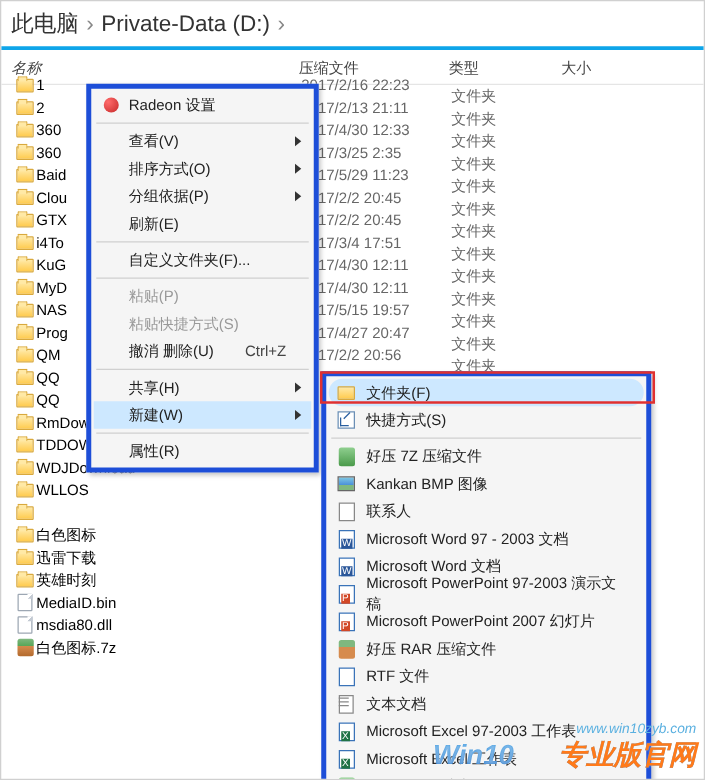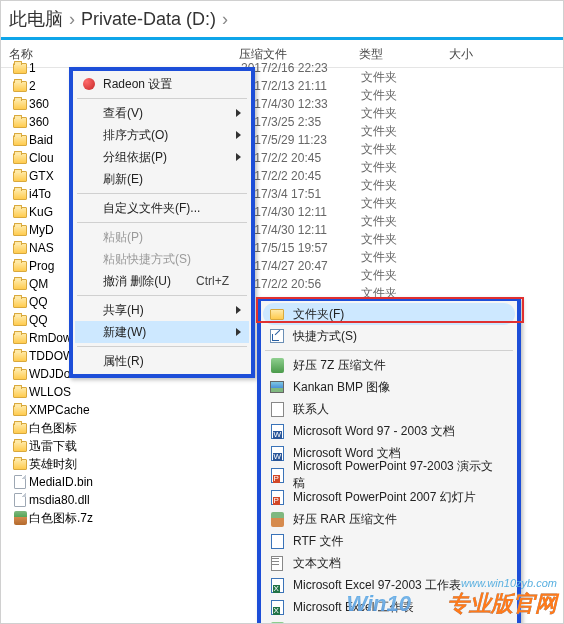--- a/index.html
+++ b/index.html
@@ -22,21 +22,21 @@
     font-size: 18px;
   }
   .breadcrumb span { color: #333; }
   .breadcrumb .sep { margin: 0 6px; color: #888; }
   .columns {
     display: flex;
     padding: 6px 8px 4px 8px;
     border-bottom: 1px solid #e5e5e5;
   }
   .columns div { color: #444; font-size: 12px; }
-  .col-name { width: 230px; }
+  .col-name { width: 230px; font-style: italic; }
   .col-date { width: 120px; }
   .col-type { width: 90px; }
   .col-size { flex: 1; }
   .file-list {
     position: absolute;
     top: 58px; left: 0; right: 0; bottom: 0;
     padding-left: 10px;
   }
   .row {
     display: flex;
@@ -347,21 +347,20 @@
         <div class="folder-icon"></div>
       </div>
       <div class="name-cell">WLLOS</div>
       <div class="date-cell"></div>
       <div class="type-cell"></div>
     </div>
     <div class="row">
       <div class="icon-cell">
         <div class="folder-icon"></div>
       </div>
-      <div class="name-cell">XMPCache</div>
       <div class="date-cell"></div>
       <div class="type-cell"></div>
     </div>
     <div class="row">
       <div class="icon-cell">
         <div class="folder-icon"></div>
       </div>
       <div class="name-cell">白色图标</div>
       <div class="date-cell"></div>
       <div class="type-cell"></div>

